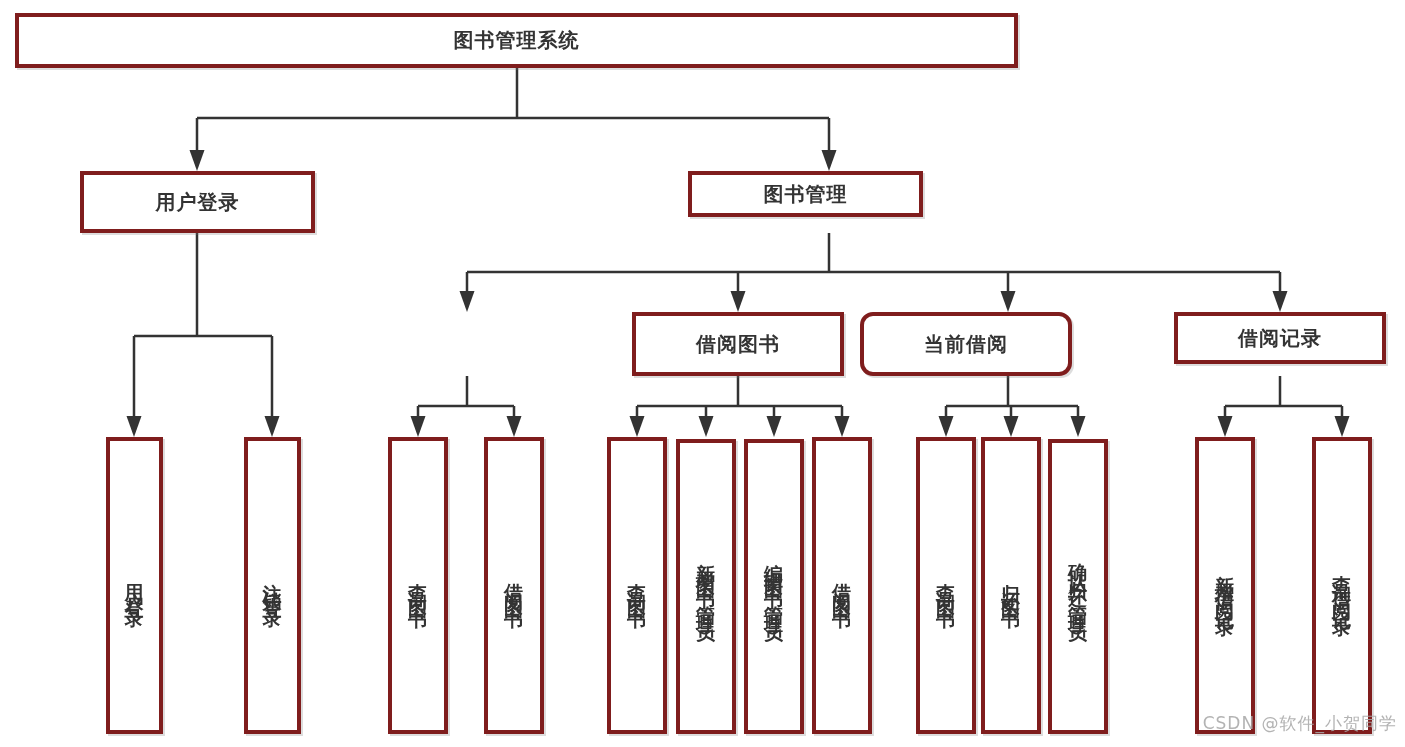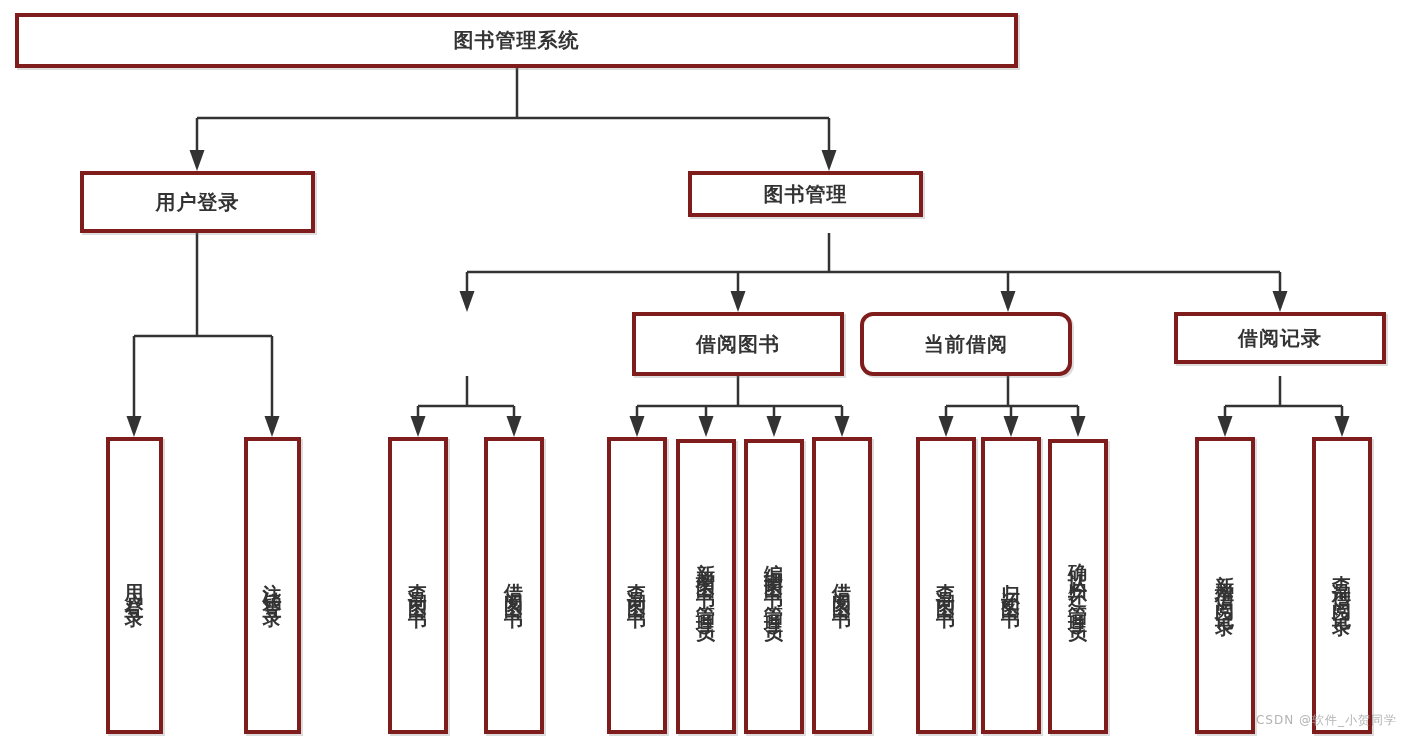--- a/index.html
+++ b/index.html
@@ -45,21 +45,21 @@
     writing-mode: vertical-rl;
     text-orientation: upright;
     letter-spacing: 0.45em;
     line-height: 1.1;
     white-space: nowrap;
   }
   .watermark {
     position: absolute;
     right: 8px;
     top: 712px;
-    font-size: 12px;
+    font-size: 17px;
     color: rgba(168,168,168,0.88);
     letter-spacing: 1px;
     z-index: 5;
     white-space: nowrap;
   }
 </style>
 </head>
 <body>
 
 <div id="canvas">

